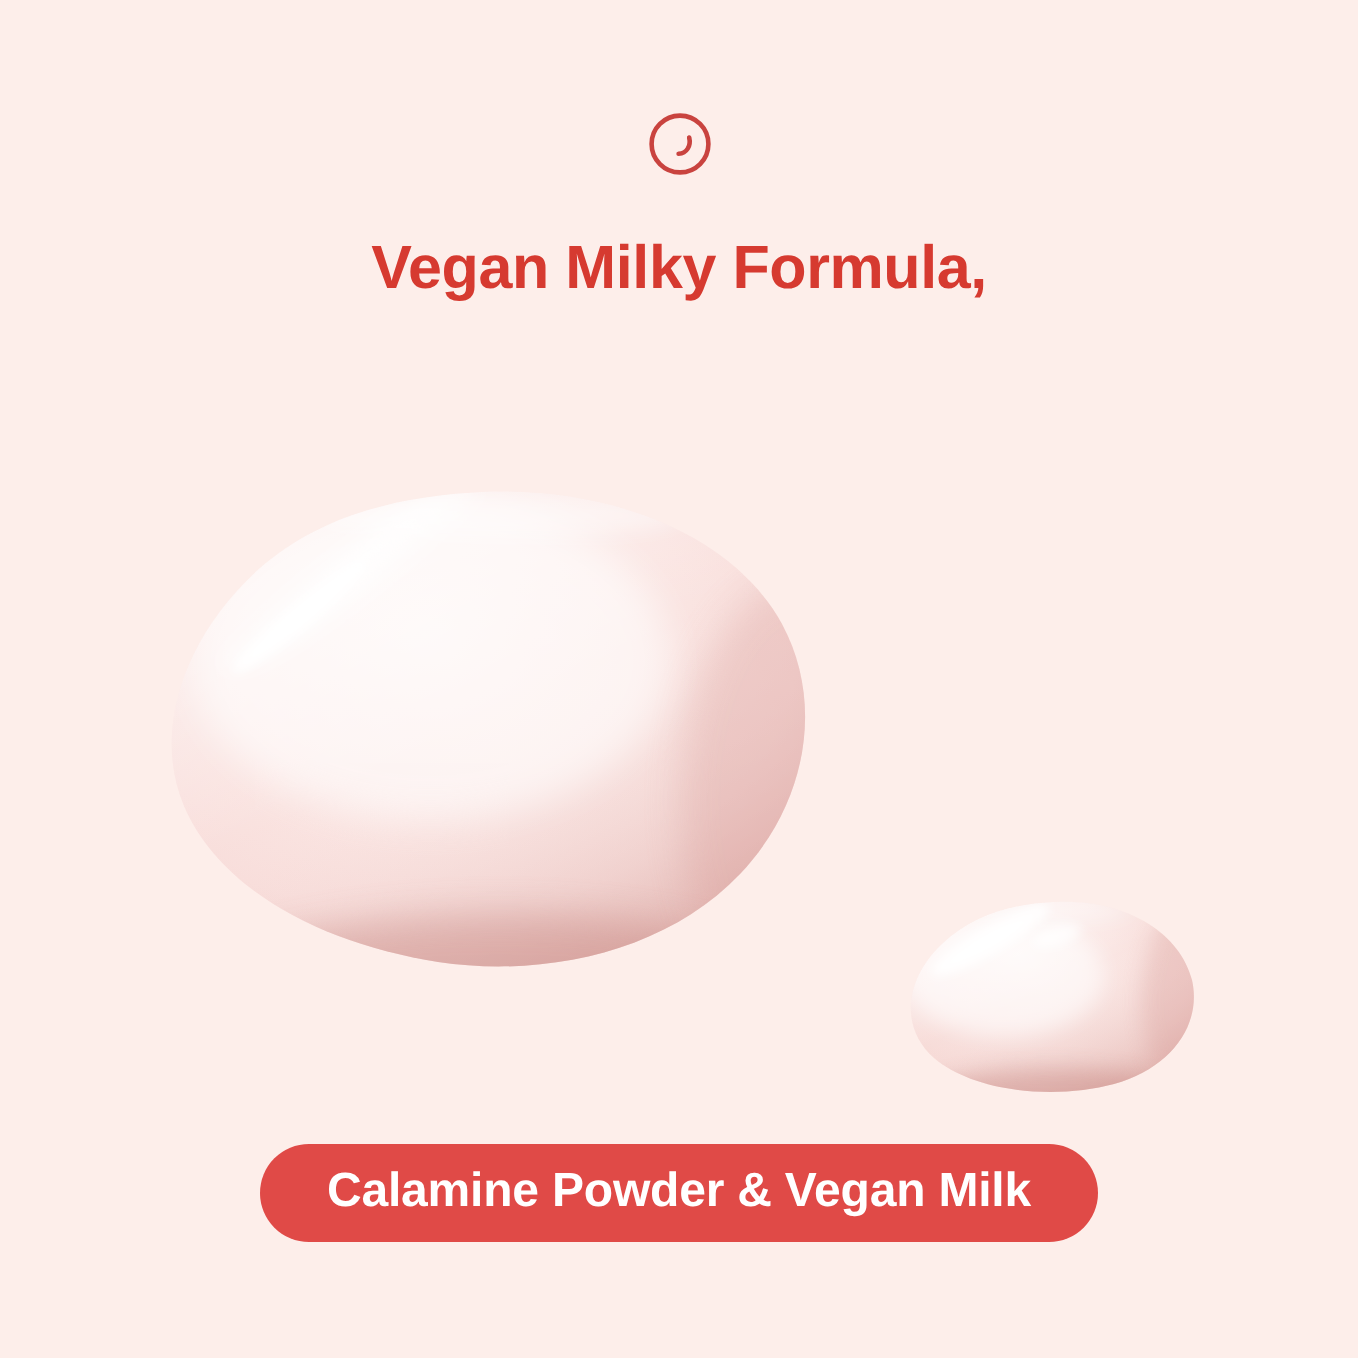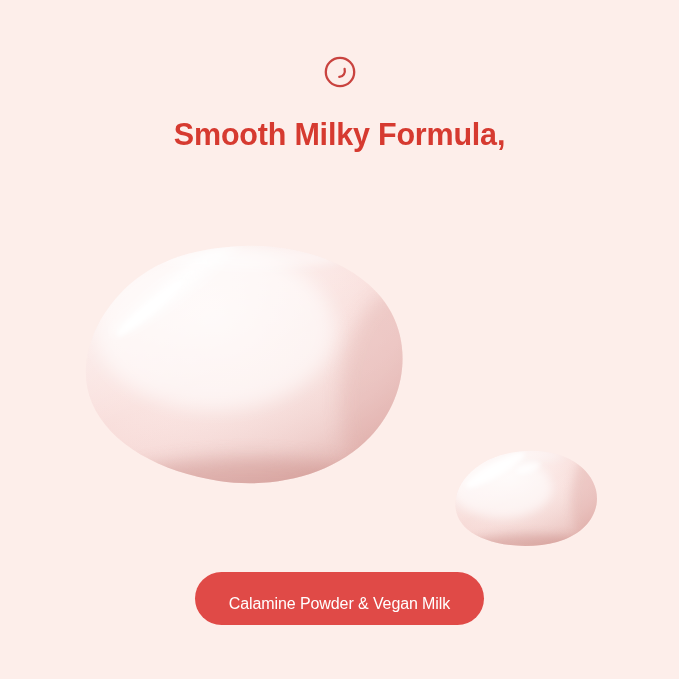--- a/index.html
+++ b/index.html
@@ -71,46 +71,46 @@
     left: 0;
     right: 0;
     top: 572px;
     display: flex;
     justify-content: center;
   }
   .badge {
     background: #E04A47;
     color: #FFFFFF;
     font-family: "Liberation Sans", sans-serif;
-    font-weight: normal;
-    font-size: 16px;
+    font-weight: bold;
+    font-size: 24px;
     letter-spacing: -0.1px;
     line-height: 1;
-    padding: 24px 34px 13px 34px;
+    padding: 12px 34px 13px 34px;
     border-radius: 999px;
     white-space: nowrap;
     display: inline-block;
   }
 </style>
 </head>
 <body>
 
 <div id="poster">
 
   <div class="icon-wrap">
     <span class="drop-ring-icon">
       <svg width="40" height="40" viewBox="0 0 40 40" aria-hidden="true">
         <circle cx="20" cy="20" r="14.2" fill="none" stroke="#C9433F" stroke-width="2.3"></circle>
         <path d="M24.6 16.8 C25.6 21.0, 23.4 24.6, 19.3 24.9" fill="none" stroke="#C9433F" stroke-width="2.3" stroke-linecap="round"></path>
       </svg>
     </span>
   </div>
 
   <div class="headline">
-    <span class="line">Smooth Milky Formula,</span>
+    <span class="line">Vegan Milky Formula,</span>
   </div>
 
   <div class="blob-layer">
     <svg width="679" height="679" viewBox="0 0 679 679" aria-hidden="true">
       <defs>
 
         <radialGradient id="bigBody" cx="0.40" cy="0.30" r="0.82">
           <stop offset="0%" stop-color="#FDF0EE"></stop>
           <stop offset="38%" stop-color="#FBE6E3"></stop>
           <stop offset="72%" stop-color="#F8DCD9"></stop>

